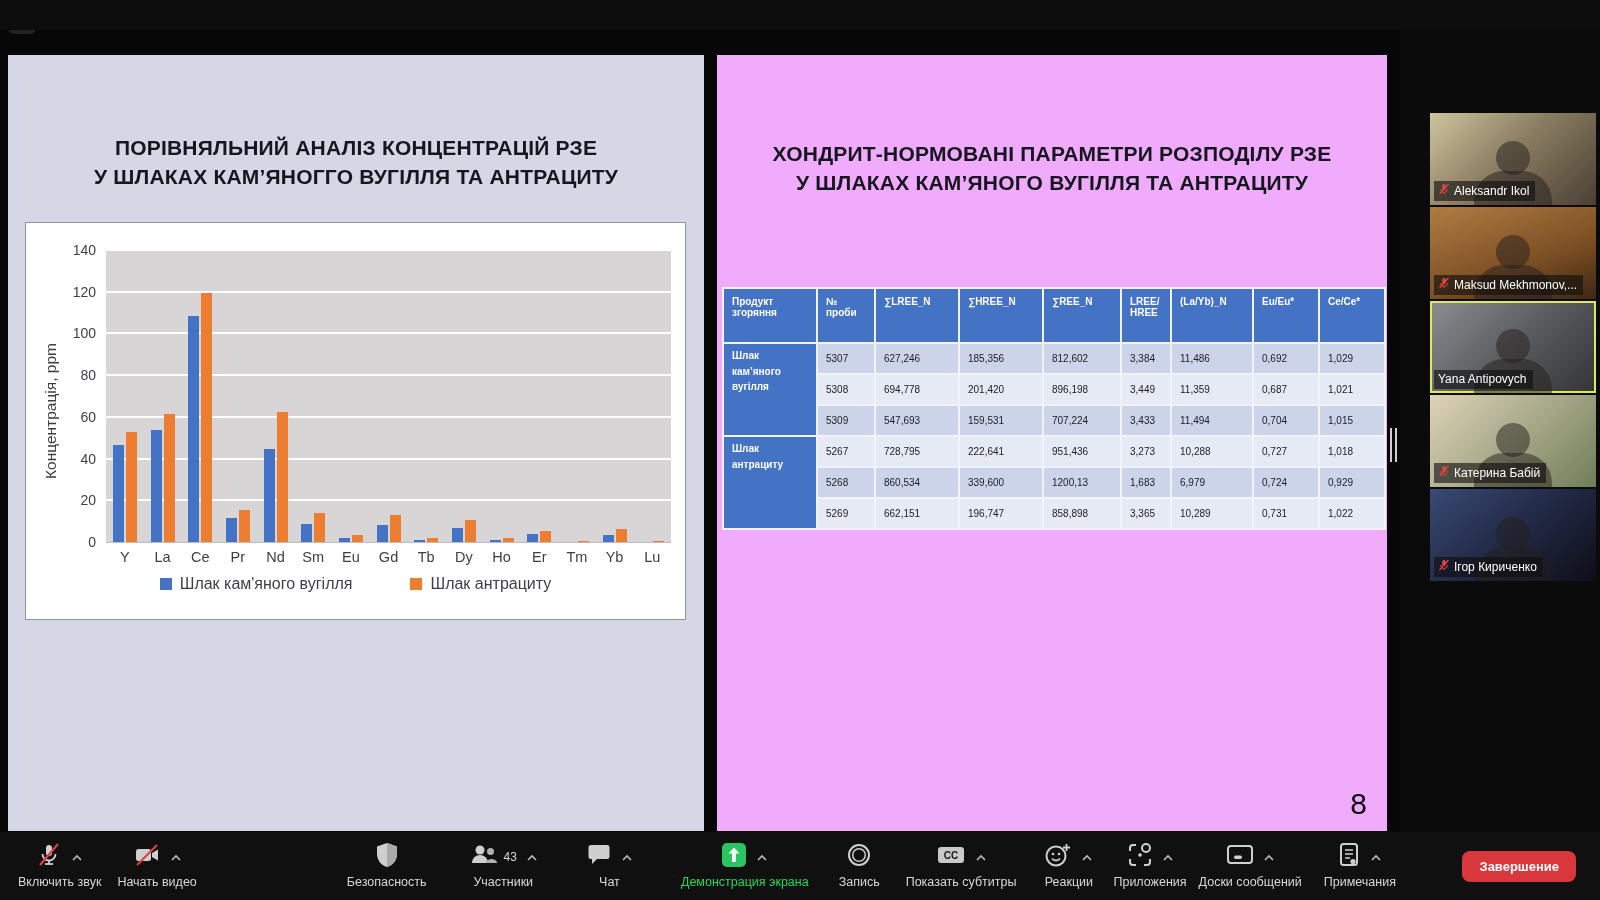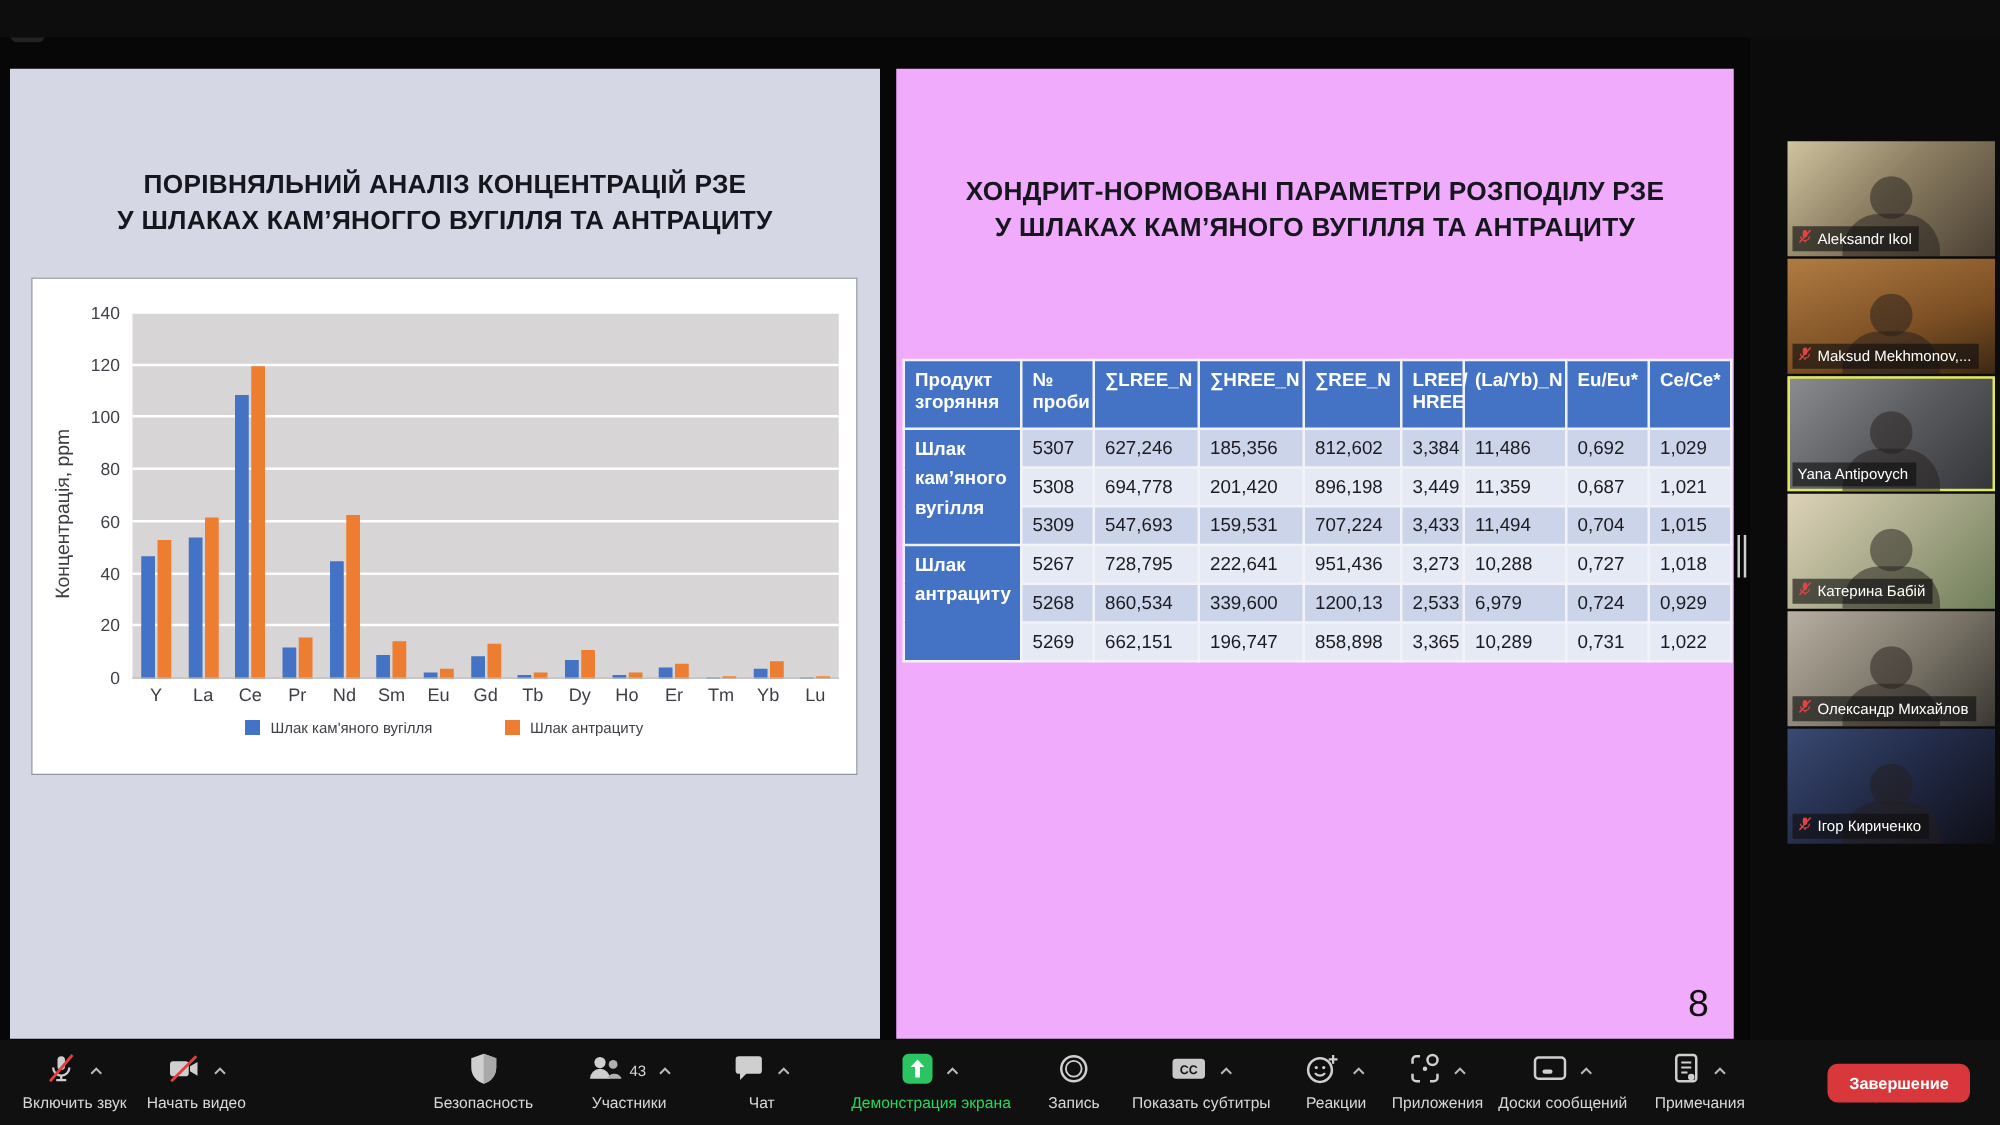--- a/index.html
+++ b/index.html
@@ -37,25 +37,25 @@
   .gridline { position:absolute; left:0; width:100%; height:2px; background:#ffffff; }
   .axis-zero { position:absolute; left:0; bottom:0; width:100%; height:1px; background:#bdbdbd; }
   .bars-row { position:absolute; inset:0; display:flex; align-items:flex-end; }
   .bar-group { flex:1; display:flex; justify-content:center; align-items:flex-end; gap:2px; height:100%; }
   .bar { width:11px; }
   .xaxis { position:absolute; left:80px; top:326px; width:565px; display:flex; }
   .xlabel { flex:1; text-align:center; font-size:14.5px; color:#3d3d44; }
   .chart-legend { position:absolute; left:0; top:352px; width:100%; display:flex; justify-content:center; gap:58px; }
   .legend-item { display:flex; align-items:center; gap:8px; }
   .swatch { width:12px; height:12px; display:inline-block; }
-  .legend-text { font-size:12px; color:#3f3f46; }
+  .legend-text { font-size:16px; color:#3f3f46; }
 
   
   .ree-table { position:absolute; left:5px; top:232px; width:662px; border-collapse:collapse;
-    table-layout:fixed; font-size:15px; }
+    table-layout:fixed; font-size:10px; }
   .ree-table th, .ree-table td { border:2px solid #f2f3f8; padding:4px 8px; text-align:left; }
   .ree-table th { background:#4472C4; color:#fff; font-weight:bold; height:55px; vertical-align:top; padding-top:7px; }
   .ree-table td { color:#1c1c22; height:31px; }
   .group-cell { background:#4472C4; color:#fff !important; font-weight:bold; vertical-align:top; line-height:1.55; }
   .r-dark  td { background:#ccd4e9; }
   .r-light td { background:#e6eaf5; }
   .r-dark .group-cell, .r-light .group-cell { background:#4472C4; }
 
   
   .sidebar { position:absolute; left:1400px; top:30px; width:200px; height:802px; background:#0b0b0b; }
@@ -326,21 +326,21 @@
           <td>3,273</td>
           <td>10,288</td>
           <td>0,727</td>
           <td>1,018</td>
         </tr>
         <tr class="r-dark">
           <td>5268</td>
           <td>860,534</td>
           <td>339,600</td>
           <td>1200,13</td>
-          <td>2,533</td>
+          <td>1,683</td>
           <td>6,979</td>
           <td>0,724</td>
           <td>0,929</td>
         </tr>
         <tr class="r-light">
           <td>5269</td>
           <td>662,151</td>
           <td>196,747</td>
           <td>858,898</td>
           <td>3,365</td>
@@ -390,31 +390,20 @@
         <div class="name-tag">
           <span><svg width="12" height="12" viewBox="0 0 12 12">
               <rect x="4.2" y="1" width="3.6" height="6" rx="1.8" fill="#e04545"></rect>
               <path d="M2.5 6 a3.5 3.5 0 0 0 7 0" fill="none" stroke="#e04545" stroke-width="1"></path>
               <line x1="6" y1="9.5" x2="6" y2="11" stroke="#e04545" stroke-width="1"></line>
               <line x1="1.5" y1="11" x2="10.5" y2="1" stroke="#e04545" stroke-width="1.2"></line>
             </svg></span>
           <span>Катерина Бабій</span>
         </div>
       </div>
-      <div class="tile tile-5">
-        <div class="name-tag">
-          <span><svg width="12" height="12" viewBox="0 0 12 12">
-              <rect x="4.2" y="1" width="3.6" height="6" rx="1.8" fill="#e04545"></rect>
-              <path d="M2.5 6 a3.5 3.5 0 0 0 7 0" fill="none" stroke="#e04545" stroke-width="1"></path>
-              <line x1="6" y1="9.5" x2="6" y2="11" stroke="#e04545" stroke-width="1"></line>
-              <line x1="1.5" y1="11" x2="10.5" y2="1" stroke="#e04545" stroke-width="1.2"></line>
-            </svg></span>
-          <span>Олександр Михайлов</span>
-        </div>
-      </div>
       <div class="tile tile-7">
         <div class="name-tag">
           <span><svg width="12" height="12" viewBox="0 0 12 12">
               <rect x="4.2" y="1" width="3.6" height="6" rx="1.8" fill="#e04545"></rect>
               <path d="M2.5 6 a3.5 3.5 0 0 0 7 0" fill="none" stroke="#e04545" stroke-width="1"></path>
               <line x1="6" y1="9.5" x2="6" y2="11" stroke="#e04545" stroke-width="1"></line>
               <line x1="1.5" y1="11" x2="10.5" y2="1" stroke="#e04545" stroke-width="1.2"></line>
             </svg></span>
           <span>Ігор Кириченко</span>
         </div>

